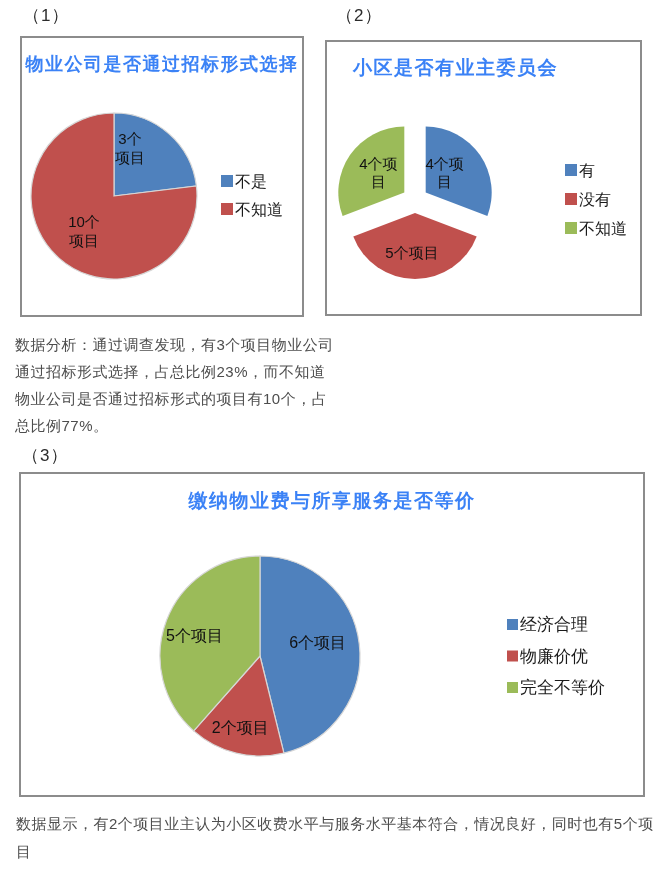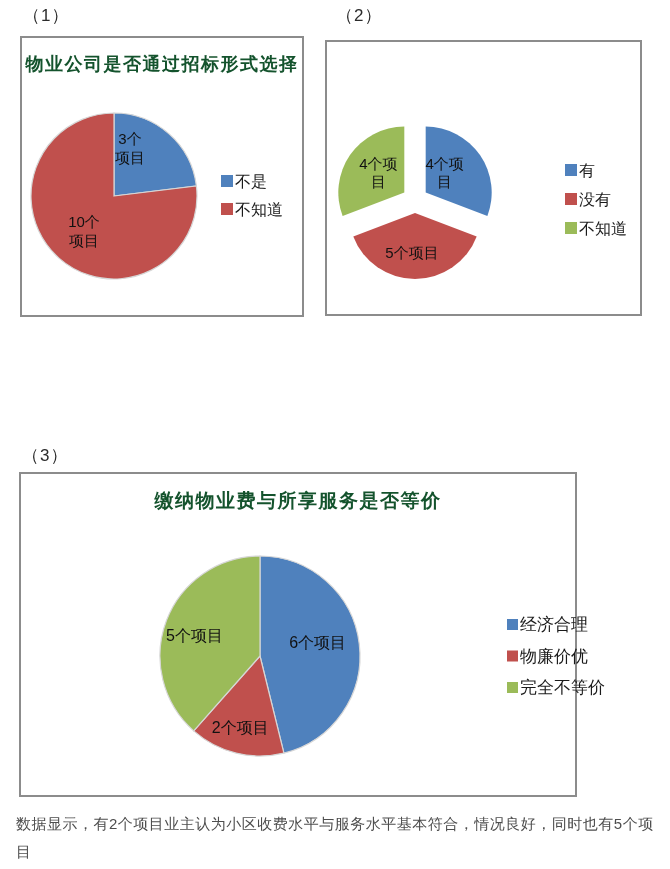--- a/index.html
+++ b/index.html
@@ -7,21 +7,21 @@
     position:relative;width:670px;height:869px;background:#ffffff;overflow:hidden;
     font-family:"Liberation Sans",sans-serif;
   }
   .sec-heading{
     position:absolute;font-size:17px;color:#2b2b2b;letter-spacing:1px;line-height:20px;
   }
   .chart-frame{
     position:absolute;border:2px solid #8c8c8c;background:#ffffff;box-sizing:border-box;
   }
   .chart-title{
-    position:absolute;left:0;right:0;font-weight:bold;color:#14532d;letter-spacing:1.5px;
+    position:absolute;left:0;right:0;font-weight:bold;color:#3b82f6;letter-spacing:1.5px;
     white-space:nowrap;
   }
   .chart-svg{position:absolute;left:0;top:0;}
   .analysis{
     position:absolute;font-size:15px;color:#4d4d4d;letter-spacing:0.5px;
     line-height:27px;white-space:pre-line;
   }
   #analysis-3{line-height:28px;}
   #title-1{top:14px;font-size:18px;text-align:center;}
   #title-2{top:13px;left:26px;right:auto;font-size:19px;}
@@ -44,41 +44,46 @@
         <rect x="199" y="137" width="12" height="12" fill="#4F81BD"></rect>
         <text x="213" y="149" font-size="16" fill="#1a1a1a">不是</text>
         <rect x="199" y="165" width="12" height="12" fill="#C0504D"></rect>
         <text x="213" y="177" font-size="16" fill="#1a1a1a">不知道</text>
       </svg>
   </div>
 
   <div class="sec-heading" style="left:336px;top:6px;">（2）</div>
 
   <div class="chart-frame" style="left:325px;top:40px;width:317px;height:276px;">
+    <div class="chart-title" id="title-2">小区是否有业主委员会</div>
     <svg class="chart-svg" id="pie2" width="313" height="272" viewBox="0 0 313 272">
         <path d="M 98.7 150.6 L 98.7 84.6 A 66 66 0 0 1 160.4 174.0 Z" fill="#4F81BD" stroke="none" stroke-width="0"></path>
         <path d="M 88.0 171.0 L 149.7 194.4 A 66 66 0 0 1 26.3 194.4 Z" fill="#C0504D" stroke="none" stroke-width="0"></path>
         <path d="M 77.3 150.6 L 15.6 174.0 A 66 66 0 0 1 77.3 84.6 Z" fill="#9BBB59" stroke="none" stroke-width="0"></path>
         <text x="117.6" text-anchor="middle" font-size="15" fill="#111111" y="127.2"><tspan x="117.6" dy="0">4个项</tspan><tspan x="117.6" dy="18">目</tspan></text>
         <text x="85.0" text-anchor="middle" font-size="15" fill="#111111" y="216.2"><tspan x="85.0" dy="0">5个项目</tspan></text>
         <text x="51.4" text-anchor="middle" font-size="15" fill="#111111" y="127.2"><tspan x="51.4" dy="0">4个项</tspan><tspan x="51.4" dy="18">目</tspan></text>
         <rect x="238" y="122" width="12" height="12" fill="#4F81BD"></rect>
         <text x="252" y="134" font-size="16" fill="#1a1a1a">有</text>
         <rect x="238" y="151" width="12" height="12" fill="#C0504D"></rect>
         <text x="252" y="163" font-size="16" fill="#1a1a1a">没有</text>
         <rect x="238" y="180" width="12" height="12" fill="#9BBB59"></rect>
         <text x="252" y="192" font-size="16" fill="#1a1a1a">不知道</text>
       </svg>
   </div>
 
+  <div class="analysis" id="analysis-1" style="left:15px;top:331px;width:320px;">数据分析：通过调查发现，有3个项目物业公司
+通过招标形式选择，占总比例23%，而不知道
+物业公司是否通过招标形式的项目有10个，占
+总比例77%。</div>
 
 
   <div class="sec-heading" style="left:22px;top:446px;">（3）</div>
 
-  <div class="chart-frame" style="left:19px;top:472px;width:558px;height:325px;">
+  <div class="chart-frame" style="left:19px;top:472px;width:626px;height:325px;">
     <div class="chart-title" id="title-3">缴纳物业费与所享服务是否等价</div>
     <svg class="chart-svg" id="pie3" width="598" height="321" viewBox="0 0 598 321">
         <path d="M 239.0 182.0 L 239.0 82.0 A 100 100 0 0 1 262.9 279.1 Z" fill="#4F81BD" stroke="#d6d6d6" stroke-width="1.2"></path>
         <path d="M 239.0 182.0 L 262.9 279.1 A 100 100 0 0 1 172.7 256.9 Z" fill="#C0504D" stroke="#d6d6d6" stroke-width="1.2"></path>
         <path d="M 239.0 182.0 L 172.7 256.9 A 100 100 0 0 1 239.0 82.0 Z" fill="#9BBB59" stroke="#d6d6d6" stroke-width="1.2"></path>
         <text x="296.6" text-anchor="middle" font-size="16" fill="#111111" y="174.0"><tspan x="296.6" dy="0">6个项目</tspan></text>
         <text x="219.2" text-anchor="middle" font-size="16" fill="#111111" y="258.6"><tspan x="219.2" dy="0">2个项目</tspan></text>
         <text x="173.5" text-anchor="middle" font-size="16" fill="#111111" y="166.8"><tspan x="173.5" dy="0">5个项目</tspan></text>
         <rect x="486" y="145" width="11" height="11" fill="#4F81BD"></rect>
         <text x="499" y="156" font-size="17" fill="#1a1a1a">经济合理</text>

